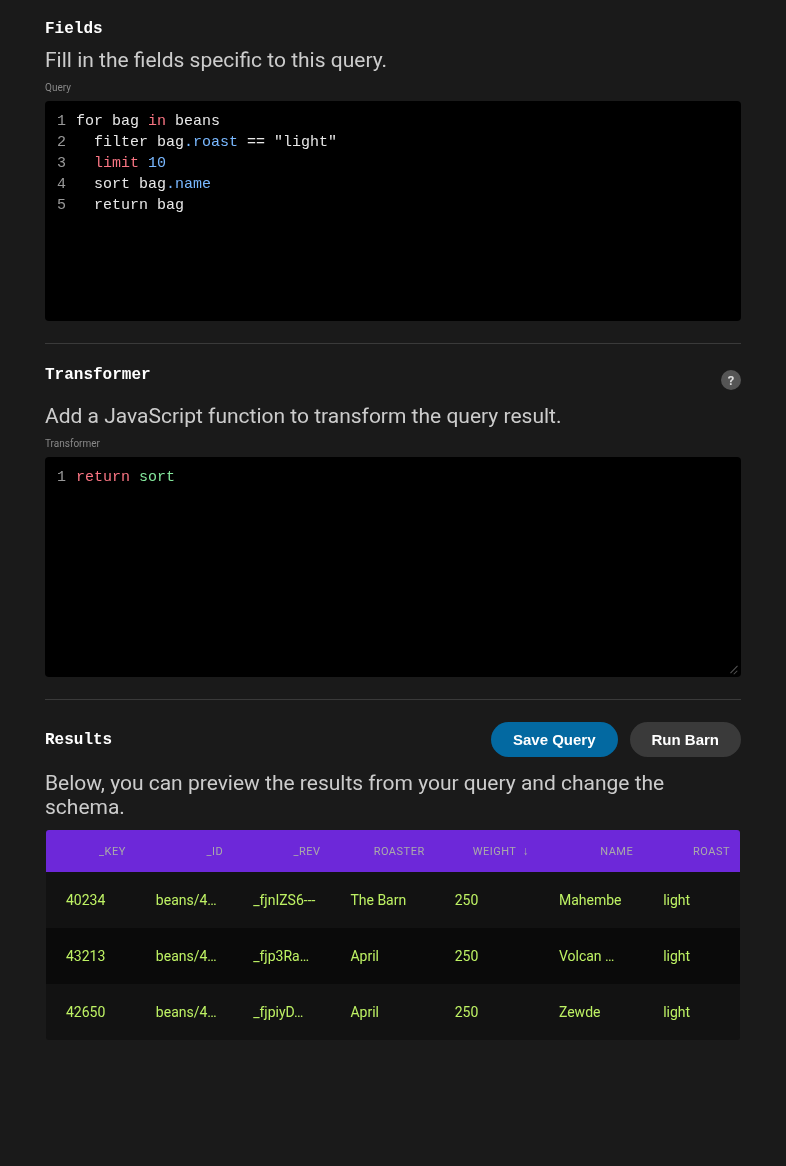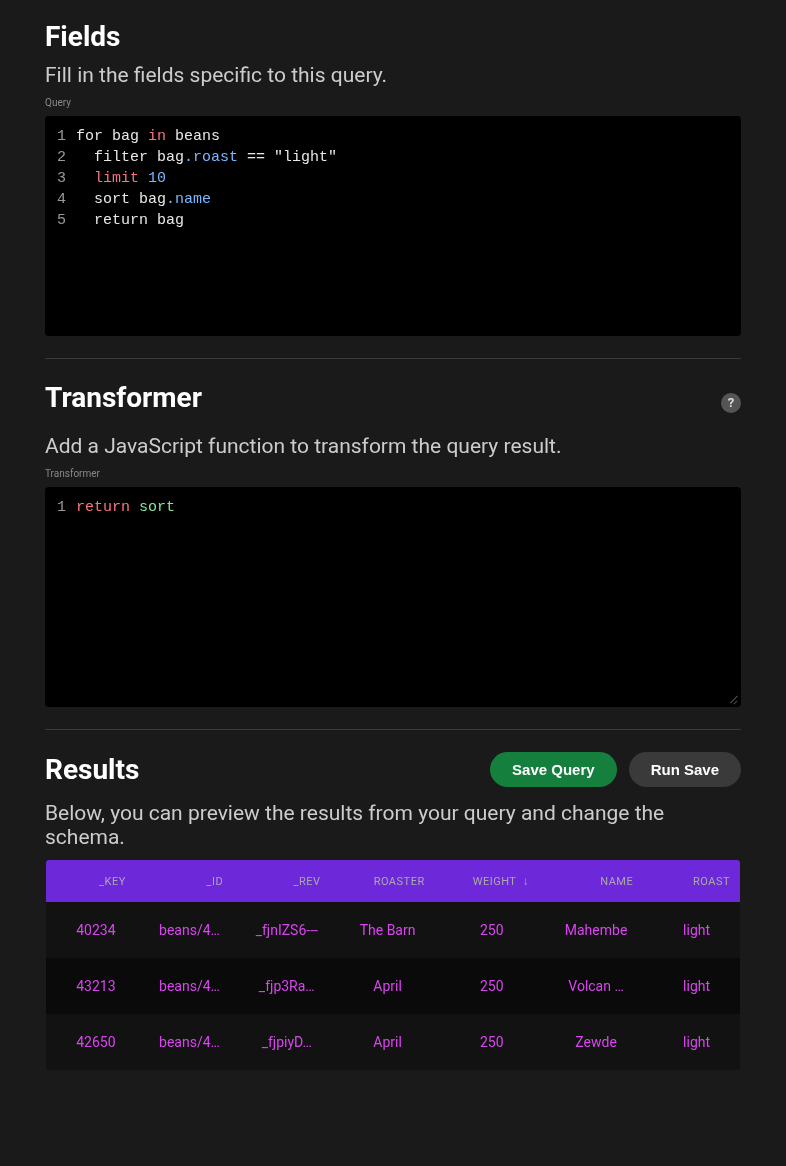--- a/index.html
+++ b/index.html
@@ -8,24 +8,25 @@
       box-sizing: border-box;
     }
     body {
       background: #1a1a1a;
       color: #e8e8e8;
       font-family: -apple-system, BlinkMacSystemFont, "Segoe UI", Roboto, sans-serif;
       width: 786px;
       padding: 20px 45px;
     }
     h2 {
-      font-size: 28px;
+      font-size: 16px;
       font-weight: 700;
       color: #fff;
       margin-bottom: 10px;
+      font-family: Liberation Mono, monospace;
     }
     .desc {
       font-size: 21px;
       color: #ccc;
       margin-bottom: 10px;
     }
     .label {
       font-size: 10px;
       color: #888;
       margin-bottom: 8px;
@@ -134,21 +135,21 @@
     .btn {
       border: none;
       border-radius: 20px;
       padding: 9px 22px;
       font-size: 15px;
       font-weight: 600;
       cursor: pointer;
       color: #fff;
     }
     .btn-primary {
-      background: #15803d;
+      background: #0369a1;
     }
     .btn-secondary {
       background: #3a3a3a;
     }
     .tabs {
       display: flex;
       gap: 28px;
       border-bottom: 1px solid #3a3a3a;
       margin-top: 26px;
       margin-bottom: 24px;
@@ -181,26 +182,25 @@
       font-size: 11px;
       font-weight: 400;
       letter-spacing: 0.5px;
       text-transform: uppercase;
       text-align: right;
       padding: 14px 10px 14px 20px;
       white-space: nowrap;
     }
     .table td {
       padding: 20px 10px 20px 20px;
-      color: #d946ef;
+      color: #bef264;
       white-space: nowrap;
       overflow: hidden;
       text-overflow: ellipsis;
       max-width: 100px;
-      text-align: center;
     }
     .table tbody tr:nth-child(odd) {
       background: #121212;
     }
     .table tbody tr:nth-child(even) {
       background: #0a0a0a;
     }
     .sort-arrow {
       display: inline-block;
       margin-left: 6px;
@@ -251,21 +251,21 @@
   </div>
 </section>
 
 <hr class="divider">
 
 <section>
   <div class="results-header">
     <h2>Results</h2>
     <div class="btn-group">
       <button class="btn btn-primary">Save Query</button>
-      <button class="btn btn-secondary">Run Save</button>
+      <button class="btn btn-secondary">Run Barn</button>
     </div>
   </div>
   <p class="desc">Below, you can preview the results from your query and change the schema.</p>
 
 
   <table class="table">
     <thead>
       <tr id="table-header-row">
           <th>_KEY</th>
           <th>_ID</th>

